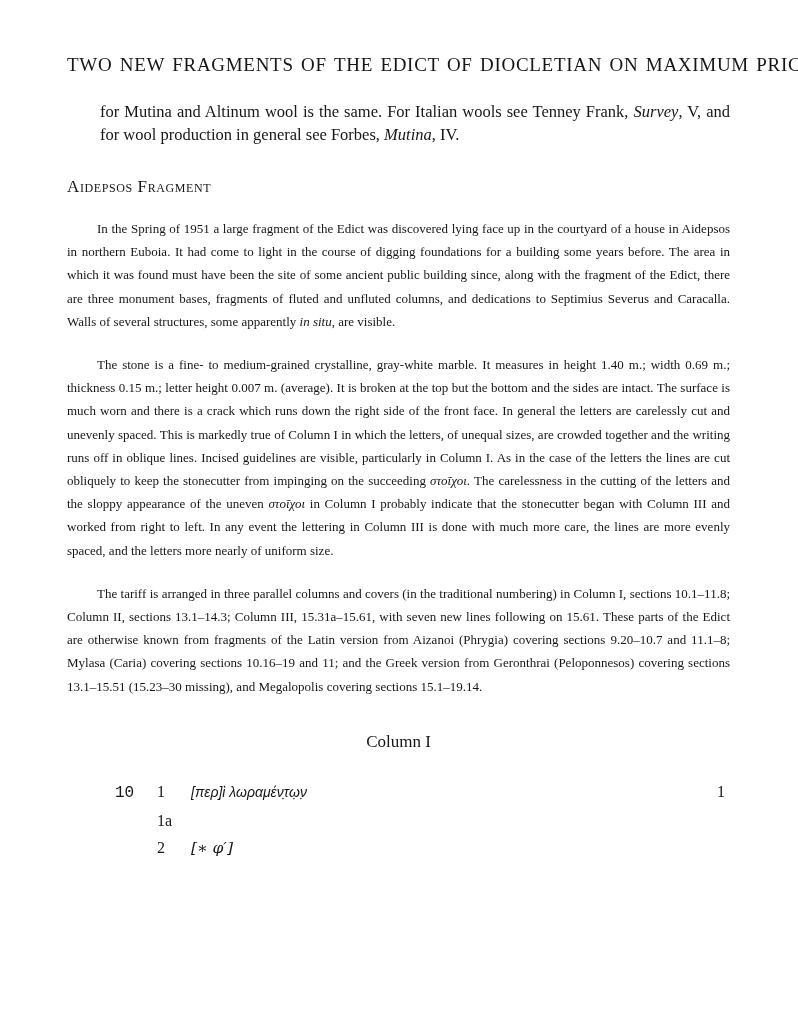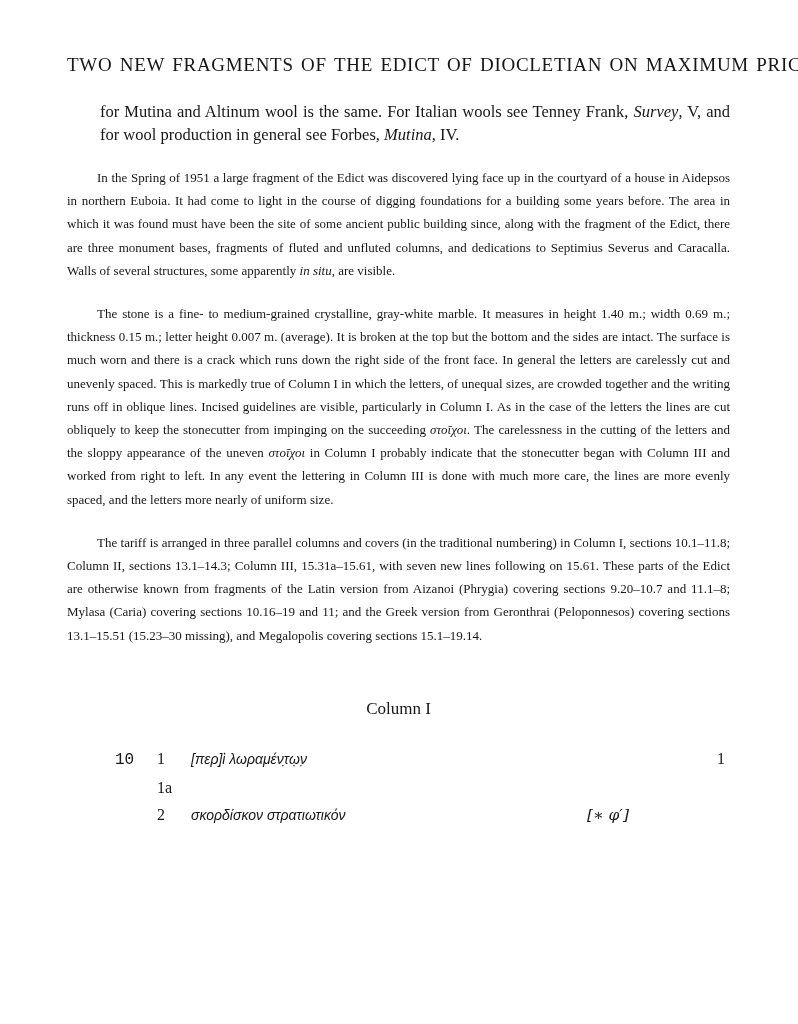--- a/index.html
+++ b/index.html
@@ -47,21 +47,21 @@
     letter-spacing: 0.6px;
   }
   p.body-para {
     margin: 20px 0 0 0;
     font-size: 13px;
     line-height: 23.2px;
     text-align: justify;
     text-indent: 30px;
   }
   .column-heading {
-    margin-top: 52px;
+    margin-top: 34px;
     text-align: center;
     font-size: 17px;
   }
   .edition-table {
     margin: 26px 0 0 48px;
     font-size: 16px;
   }
   .edition-row {
     display: grid;
     grid-template-columns: 42px 34px 396px 130px 1fr;
@@ -97,20 +97,21 @@
 
 <div class="page">
 
   <div class="running-header">
     <span>TWO NEW FRAGMENTS OF THE EDICT OF DIOCLETIAN ON MAXIMUM PRICES</span>
     <span class="pageno">85</span>
   </div>
 
   <div class="continuation rich"><span>for Mutina and Altinum wool is the same. For Italian wools see Tenney Frank, </span><i>Survey</i><span>, V, and for wool production in general see Forbes, </span><i>Mutina</i><span>, IV.</span></div>
 
+  <h2 class="section-heading">Aidepsos Fragment</h2>
 
   <p class="body-para rich"><span>In the Spring of 1951 a large fragment of the Edict was discovered lying face up in the courtyard of a house in Aidepsos in northern Euboia. It had come to light in the course of digging foundations for a building some years before. The area in which it was found must have been the site of some ancient public building since, along with the fragment of the Edict, there are three monument bases, fragments of fluted and unfluted columns, and dedications to Septimius Severus and Caracalla. Walls of several structures, some apparently </span><i>in situ</i><span>, are visible.</span></p>
 
   <p class="body-para rich"><span>The stone is a fine- to medium-grained crystalline, gray-white marble. It measures in height 1.40 m.; width 0.69 m.; thickness 0.15 m.; letter height 0.007 m. (average). It is broken at the top but the bottom and the sides are intact. The surface is much worn and there is a crack which runs down the right side of the front face. In general the letters are carelessly cut and unevenly spaced. This is markedly true of Column I in which the letters, of unequal sizes, are crowded together and the writing runs off in oblique lines. Incised guidelines are visible, particularly in Column I. As in the case of the letters the lines are cut obliquely to keep the stonecutter from impinging on the succeeding </span><i>στοῖχοι</i><span>. The carelessness in the cutting of the letters and the sloppy appearance of the uneven </span><i>στοῖχοι</i><span> in Column I probably indicate that the stonecutter began with Column III and worked from right to left. In any event the lettering in Column III is done with much more care, the lines are more evenly spaced, and the letters more nearly of uniform size.</span></p>
 
   <p class="body-para rich"><span>The tariff is arranged in three parallel columns and covers (in the traditional numbering) in Column I, sections 10.1–11.8; Column II, sections 13.1–14.3; Column III, 15.31a–15.61, with seven new lines following on 15.61. These parts of the Edict are otherwise known from fragments of the Latin version from Aizanoi (Phrygia) covering sections 9.20–10.7 and 11.1–8; Mylasa (Caria) covering sections 10.16–19 and 11; and the Greek version from Geronthrai (Peloponnesos) covering sections 13.1–15.51 (15.23–30 missing), and Megalopolis covering sections 15.1–19.14.</span></p>
 
   <div class="column-heading">Column I</div>
 
   <div class="edition-table">
@@ -125,20 +126,19 @@
 
     <div class="edition-row">
       <span class="lineno-left"></span>
       <span class="itemno">1a</span>
       <span class="lineno-right"></span>
     </div>
 
     <div class="edition-row">
       <span class="lineno-left"></span>
       <span class="itemno">2</span>
-      <span class="greek">σκορδίσκον στρατιωτικόν</span>
       <span class="price">[∗ φ′]</span>
       <span class="lineno-right"></span>
     </div>
 
   </div>
 
 </div>
 
 </body></html>

